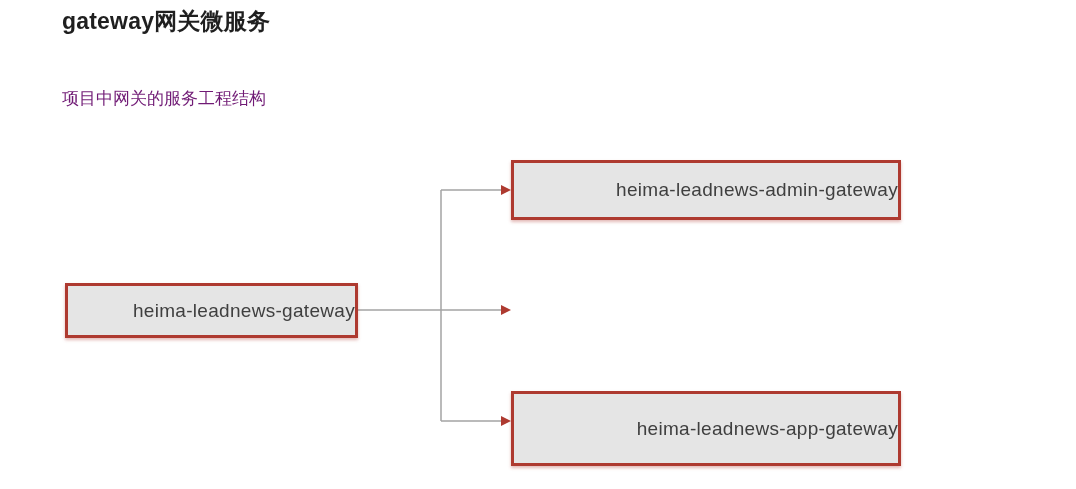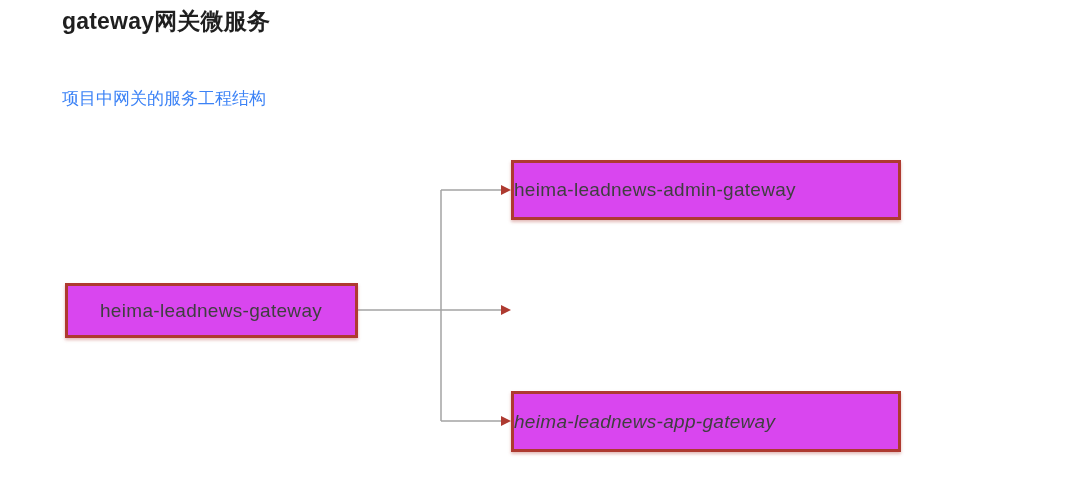--- a/index.html
+++ b/index.html
@@ -26,31 +26,31 @@
     color: #1f1f1f;
     letter-spacing: 0.2px;
   }
   .page-subtitle {
     position: absolute;
     left: 21px;
     top: 87px;
     margin: 0;
     font-size: 17px;
     font-weight: 400;
-    color: #3b82f6;
+    color: #701a75;
   }
   .node {
     position: absolute;
     box-sizing: border-box;
     border: 3px solid #ae3a30;
-    background: #d946ef;
+    background: #e5e5e5;
     box-shadow: 0 2px 3px rgba(174, 58, 48, 0.35);
     display: flex;
     align-items: center;
-    justify-content: flex-start;
+    justify-content: flex-end;
     font-size: 19px;
     color: #3f3f3f;
     letter-spacing: 0.3px;
   }
   .node-root {
     left: 24px;
     top: 283px;
     width: 293px;
     height: 55px;
     padding-left: 32px;
@@ -64,22 +64,21 @@
   .node-wemedia {
     left: 470px;
     top: 280px;
     width: 390px;
     height: 60px;
   }
   .node-app {
     left: 470px;
     top: 391px;
     width: 390px;
-    height: 61px;
-    font-style: italic;
+    height: 75px;
   }
   .connectors {
     position: absolute;
     left: 0;
     top: 0;
     width: 1076px;
     height: 489px;
     pointer-events: none;
   }
 </style>

